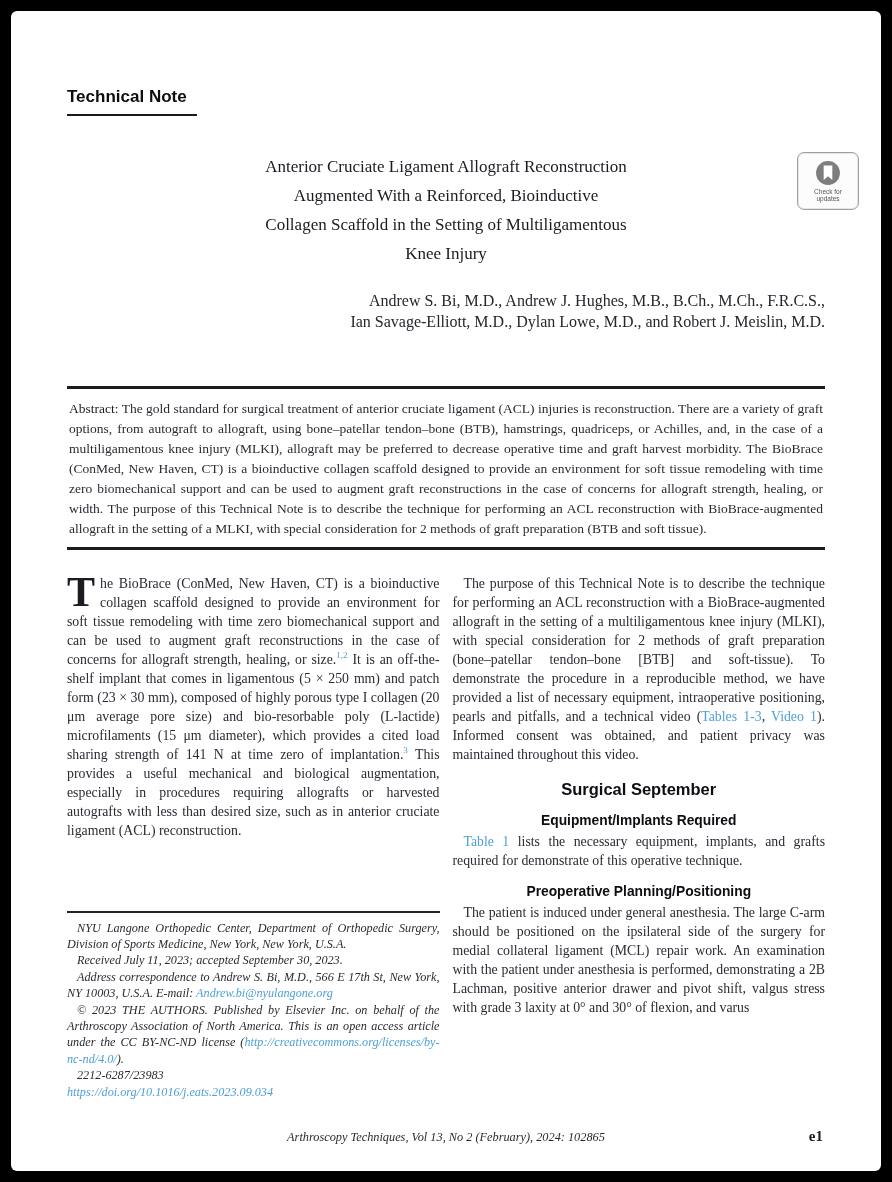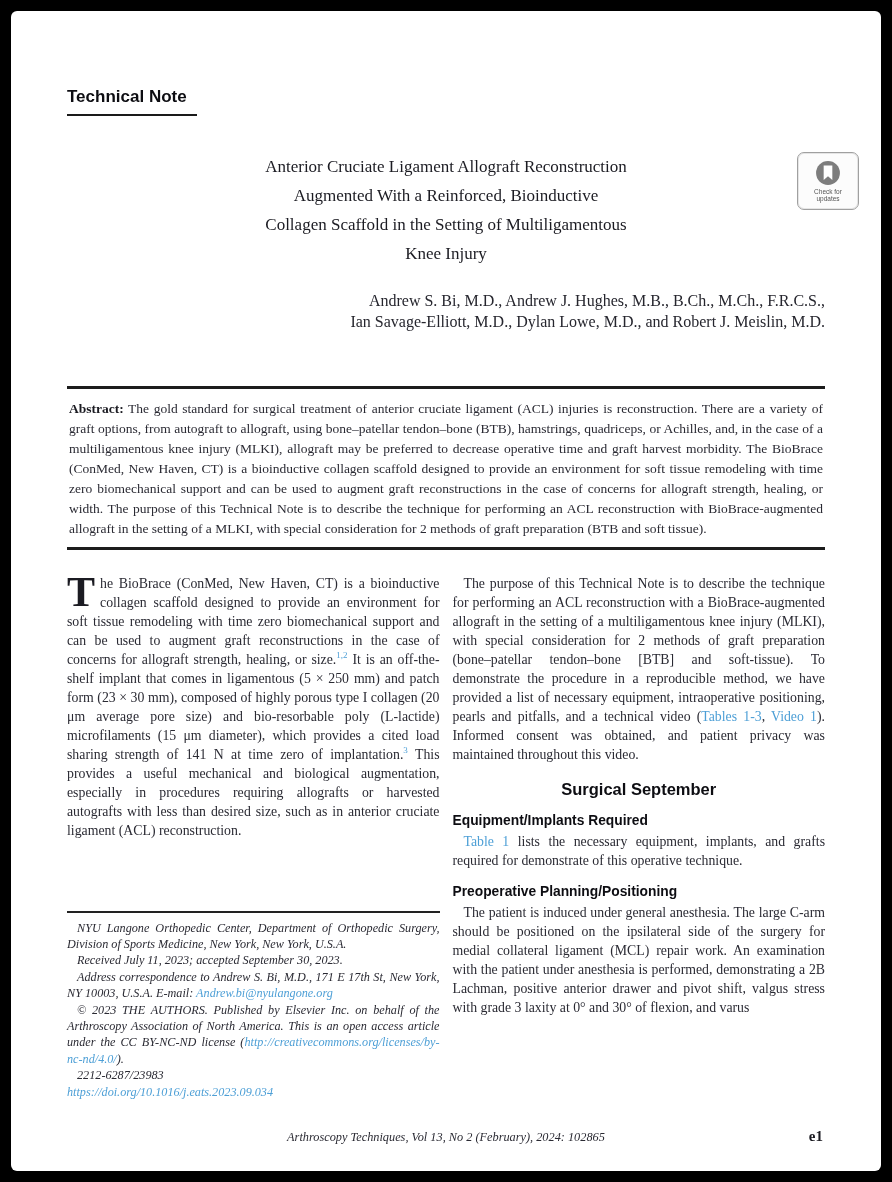--- a/index.html
+++ b/index.html
@@ -30,21 +30,21 @@
   .badge-label {
     font-family: "Liberation Sans", sans-serif; font-size: 6.5px; line-height: 7.5px;
     color: #555; text-align: center; width: 40px; margin-top: 2px;
   }
 
   .abstract-block {
     margin-top: 54px; border-top: 3px solid #1c1c1c; border-bottom: 3px solid #1c1c1c;
     padding: 10px 2px 8px 2px;
   }
   .abstract-text { font-size: 13.5px; line-height: 20px; text-align: justify; color: #2a2a33; }
-  .abstract-label { font-weight: bold; color: #1b1b22; }
+  .abstract-label { font-weight: normal; color: #1b1b22; }
 
   .columns { display: flex; gap: 13px; margin-top: 24px; height: 526px; }
   .col { flex: 1 1 0; min-width: 0; }
   .col-left { display: flex; flex-direction: column; justify-content: space-between; }
 
   .body-text { font-size: 13.8px; line-height: 19px; text-align: justify; color: #2a2a33; }
   .indent { text-indent: 11px; }
 
   .dropcap {
     float: left; font-weight: bold; font-size: 42px; line-height: 31px;
@@ -58,21 +58,21 @@
   .fn-rule { height: 2px; background: #222; margin-bottom: 7px; }
   .footnotes p { text-indent: 10px; }
   .footnotes p.no-indent { text-indent: 0; }
 
   .sec-heading {
     font-family: "Liberation Sans", sans-serif; font-weight: bold; font-size: 16.5px;
     color: #0d0d12; text-align: center; margin: 16px 0 13px 0;
   }
   .sub-heading {
     font-family: "Liberation Sans", sans-serif; font-weight: bold; font-size: 13.8px;
-    color: #0d0d12; margin: 14px 0 4px 0;
+    color: #0d0d12; margin: 14px 0 4px 0; text-align: center;
   }
 
   .footer {
     position: absolute; left: 56px; right: 56px; bottom: 26px;
     text-align: center; font-style: italic; font-size: 12.3px; color: #2a2a33;
   }
   .page-num {
     position: absolute; right: 2px; top: -2px; font-style: normal;
     font-weight: bold; font-size: 15px; color: #1b1b22;
   }
@@ -104,21 +104,21 @@
 
     <div class="columns">
 
       <div class="col col-left">
         <p class="body-text"><span class="dropcap">T</span><span>he BioBrace (ConMed, New Haven, CT) is a bioinductive collagen scaffold designed to provide an environment for soft tissue remodeling with time zero biomechanical support and can be used to augment graft reconstructions in the case of concerns for allograft strength, healing, or size.</span><sup class="ref">1,2</sup><span> It is an off-the-shelf implant that comes in ligamentous (5 × 250 mm) and patch form (23 × 30 mm), composed of highly porous type I collagen (20 μm average pore size) and bio-resorbable poly (L-lactide) microfilaments (15 μm diameter), which provides a cited load sharing strength of 141 N at time zero of implantation.</span><sup class="ref">3</sup><span> This provides a useful mechanical and biological augmentation, especially in procedures requiring allografts or harvested autografts with less than desired size, such as in anterior cruciate ligament (ACL) reconstruction.</span></p>
 
         <div class="footnotes">
           <div class="fn-rule"></div>
           <p>NYU Langone Orthopedic Center, Department of Orthopedic Surgery, Division of Sports Medicine, New York, New York, U.S.A.</p>
           <p>Received July 11, 2023; accepted September 30, 2023.</p>
-          <p><span>Address correspondence to Andrew S. Bi, M.D., 171 E 17th St, New York, NY 10003, U.S.A. E-mail: </span><span class="link">Andrew.bi@nyulangone.org</span></p>
+          <p><span>Address correspondence to Andrew S. Bi, M.D., 566 E 17th St, New York, NY 10003, U.S.A. E-mail: </span><span class="link">Andrew.bi@nyulangone.org</span></p>
           <p><span>© 2023 THE AUTHORS. Published by Elsevier Inc. on behalf of the Arthroscopy Association of North America. This is an open access article under the CC BY-NC-ND license (</span><span class="link">http://creativecommons.org/licenses/by-nc-nd/4.0/</span><span>).</span></p>
           <p>2212-6287/23983</p>
           <p class="no-indent link">https://doi.org/10.1016/j.eats.2023.09.034</p>
         </div>
       </div>
 
       <div class="col">
         <p class="body-text indent"><span>The purpose of this Technical Note is to describe the technique for performing an ACL reconstruction with a BioBrace-augmented allograft in the setting of a multiligamentous knee injury (MLKI), with special consideration for 2 methods of graft preparation (bone–patellar tendon–bone [BTB] and soft-tissue). To demonstrate the procedure in a reproducible method, we have provided a list of necessary equipment, intraoperative positioning, pearls and pitfalls, and a technical video (</span><span class="link">Tables 1-3</span><span>, </span><span class="link">Video 1</span><span>). Informed consent was obtained, and patient privacy was maintained throughout this video.</span></p>
 
         <h2 class="sec-heading">Surgical September</h2>

